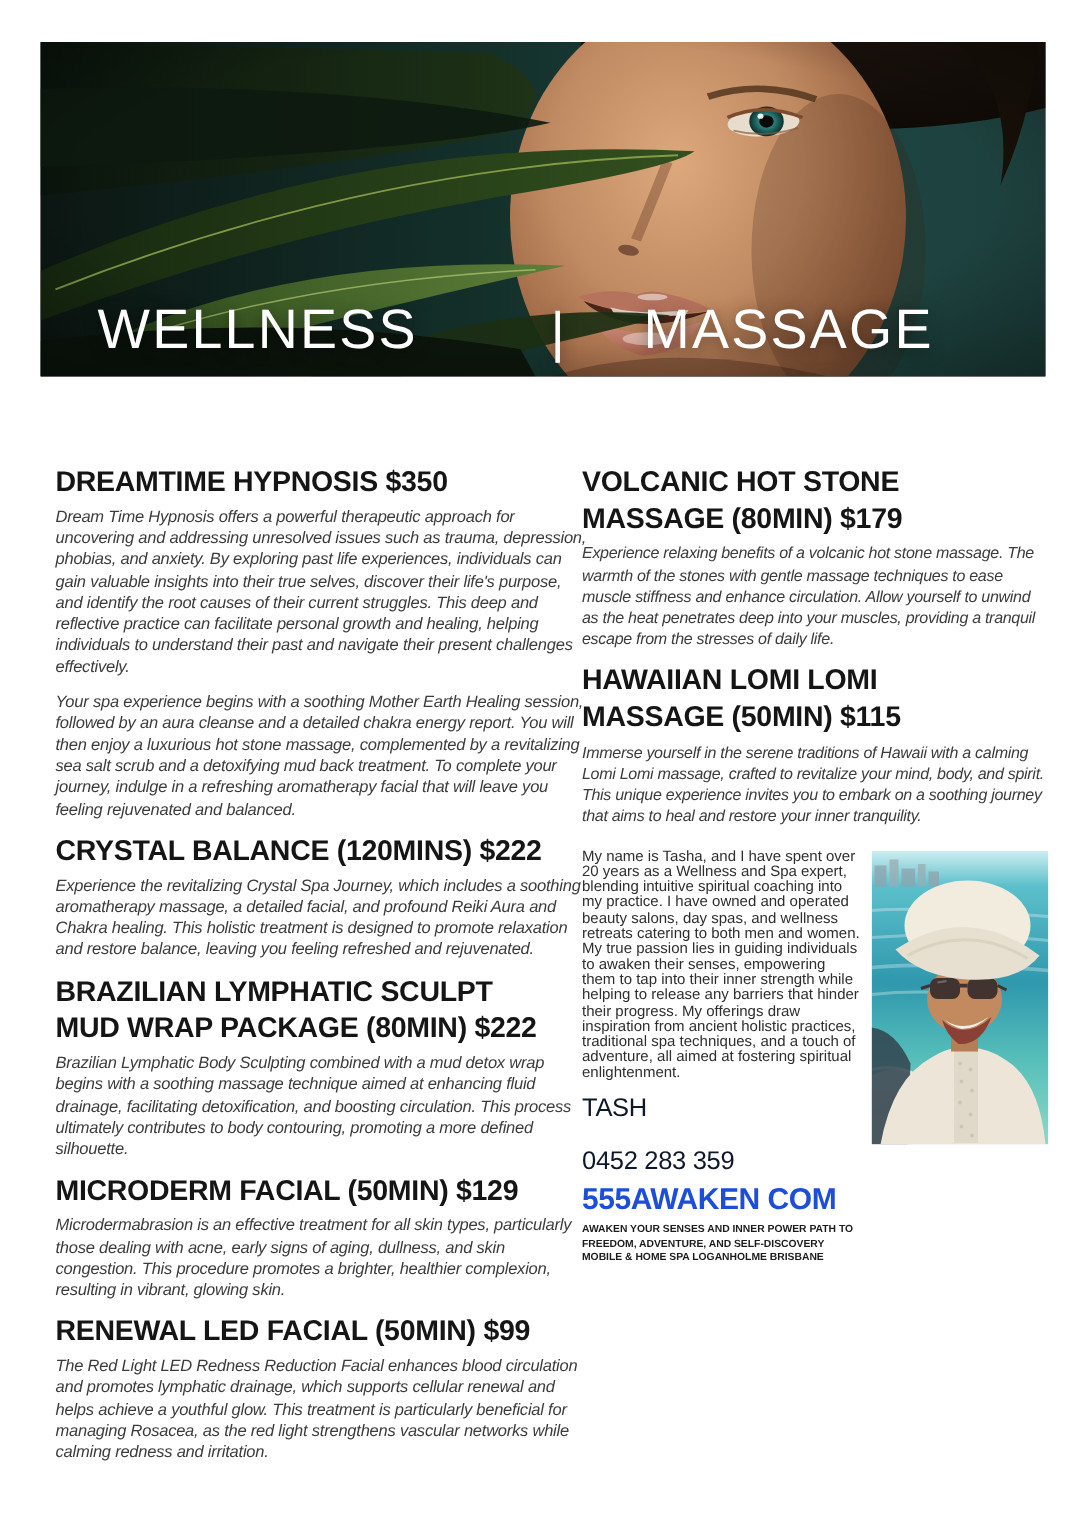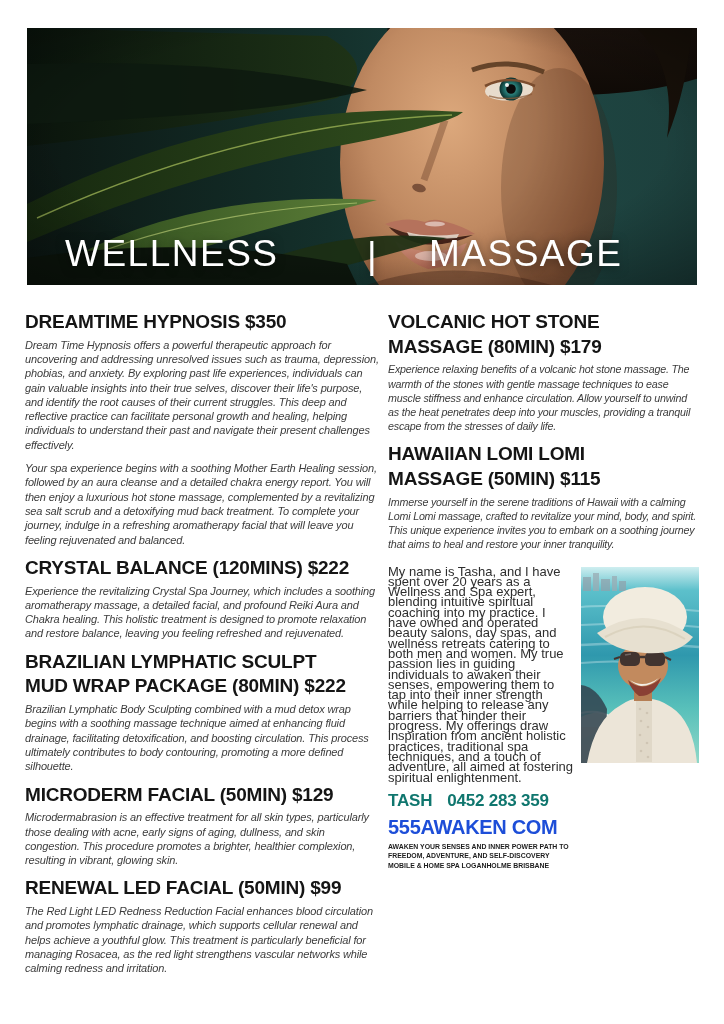--- a/index.html
+++ b/index.html
@@ -1,42 +1,42 @@
 <!DOCTYPE html>
 <html><head>
 <meta charset="utf-8">
 <style>
   html,body{margin:0;padding:0;background:#fff;}
   .page{position:relative;width:724px;height:1024px;background:#ffffff;overflow:hidden;
         font-family:"Liberation Sans",sans-serif;}
 
   
-  .hero{position:absolute;left:27px;top:28px;width:670px;height:257px;overflow:hidden;background:#000000;}
+  .hero{position:absolute;left:27px;top:28px;width:670px;height:223px;overflow:hidden;background:#000000;}
   .hero svg{display:block;width:100%;height:100%;}
   .hero-title span{position:absolute;color:#ffffff;font-weight:300;font-size:37px;
         letter-spacing:1.5px;text-shadow:0 2px 10px rgba(0,0,0,.5);line-height:1;}
   .ht-left{left:38px;bottom:13px;}
   .ht-div{left:340px;bottom:11px;font-size:44px;font-weight:200;}
   .ht-right{left:402px;bottom:13px;}
 
   
   .col{position:absolute;top:310px;}
-  .col-left{left:25px;width:356px;}
+  .col-left{left:37px;width:356px;}
   .col-right{left:388px;width:311px;}
   .svc{margin:0 0 9px 0;}
   .svc-title{margin:0 0 3px 0;font-size:19px;font-weight:bold;color:#151515;
         line-height:1.3;letter-spacing:-0.2px;white-space:pre-line;}
   .svc-body{margin:0;font-size:11px;line-height:14.3px;color:#3c3c3c;letter-spacing:-0.15px;font-style:italic;}
   .col-right .svc-body{font-size:10.7px;line-height:14.2px;letter-spacing:-0.2px;}
 
   
   .bio{display:flex;gap:6px;margin-top:15px;}
   .bio-left{width:190px;}
-  .bio-text{margin:0 0 8px 0;font-size:13px;line-height:10.3px;color:#2e2e2e;}
-  .contact-line{display:flex;gap:15px;margin:0 0 5px 0;font-size:17px;font-weight:bold;color:#0f766e;letter-spacing:-0.2px;}
+  .bio-text{margin:0 0 8px 0;font-size:10px;line-height:10.3px;color:#2e2e2e;}
+  .contact-line{display:flex;gap:15px;margin:0 0 5px 0;font-size:17px;font-weight:normal;color:#0f172a;letter-spacing:-0.2px;flex-direction:column;}
   .website{margin:0 0 3px 0;font-size:20px;font-weight:bold;color:#1d4ed8;letter-spacing:-0.3px;}
   .tagline{margin:0;font-size:6.9px;font-weight:bold;color:#1c1c1c;line-height:9.5px;width:182px;}
   .photo{width:118px;height:196px;flex:none;overflow:hidden;}
   .photo svg{display:block;width:100%;height:100%;}
 </style>
 </head>
 <body>
 
 <div class="page">
 

